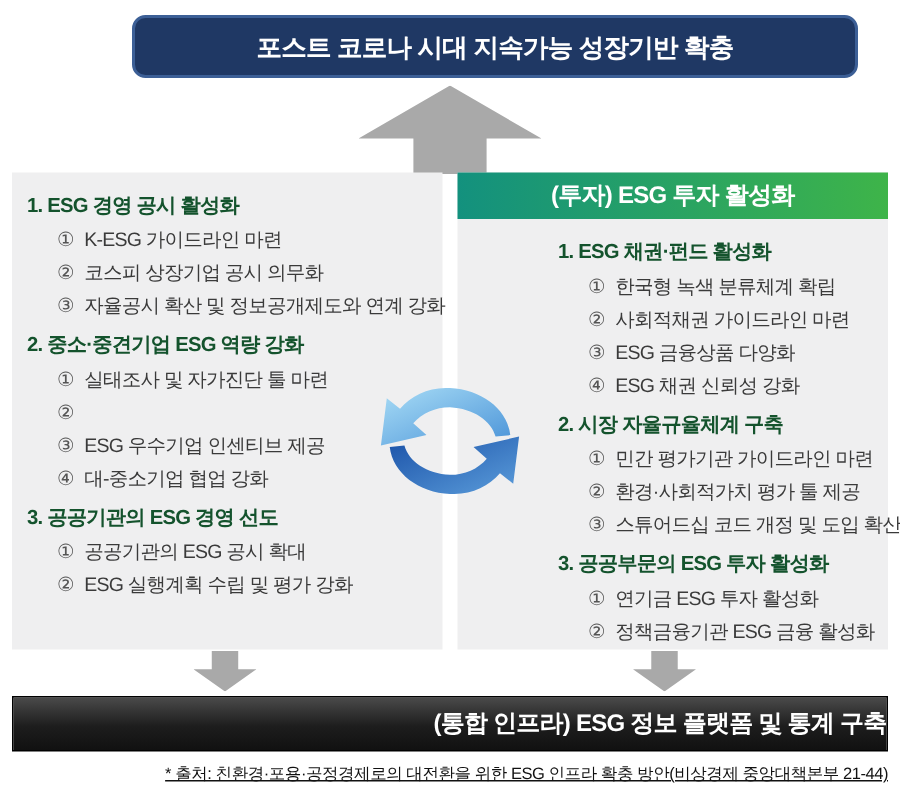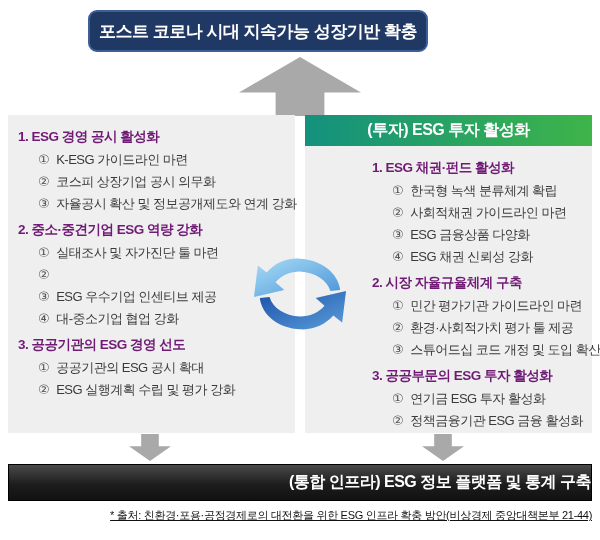--- a/index.html
+++ b/index.html
@@ -1,20 +1,20 @@
 <!DOCTYPE html>
 <html style="--navy: #1f3864; --navy-border: #3c5f96; --company-grad-start: #2a5190; --company-grad-end: #2b9a84; --invest-grad-start: #13917e; --invest-grad-end: #3eb449; --arrow-gray: #a9a9a9; --banner-black: #1d1d1d; --cycle-light-blue: #8ecdf0; --cycle-dark-blue: #1b52a8;"><head>
 <meta charset="utf-8">
 <style>
   html,body{margin:0;padding:0;background:#fff;}
   body{font-family:"Liberation Sans","DejaVu Sans",sans-serif;}
   .stage{position:relative;width:600px;height:540px;background:#fff;overflow:hidden;}
 
   .top-banner{
-    position:absolute;left:88px;top:10px;width:340px;height:42px;
+    position:absolute;left:88px;top:10px;width:484px;height:42px;
     background:var(--navy,#1f3864);
     border:2px solid var(--navy-border,#3c5f96);
     border-radius:9px;box-sizing:border-box;
     display:flex;align-items:center;justify-content:center;
     color:#fff;font-weight:bold;font-size:17px;letter-spacing:-0.5px;
   }
 
   .up-arrow{
     position:absolute;left:239px;top:57px;width:122px;height:59px;
     background:var(--arrow-gray,#a9a9a9);
@@ -28,21 +28,21 @@
   .panel.investment{left:305px;}
   .panel-header{
     height:31px;display:flex;align-items:center;justify-content:center;
     color:#fff;font-weight:bold;font-size:16px;letter-spacing:-0.5px;
   }
   .panel.company .panel-header{background:linear-gradient(90deg,var(--company-grad-start,#2a5190),var(--company-grad-end,#2b9a84));}
   .panel.investment .panel-header{background:linear-gradient(90deg,var(--invest-grad-start,#13917e),var(--invest-grad-end,#3eb449));}
 
   .panel-body{padding:4px 6px 0 10px;}
   .panel.investment .panel-body{padding-left:55px;margin-left:12px;}
-  .sec-title{font-weight:bold;font-size:13.5px;color:#701a75;margin:9px 0 1px;letter-spacing:-0.5px;}
+  .sec-title{font-weight:bold;font-size:13.5px;color:#14532d;margin:9px 0 1px;letter-spacing:-0.5px;}
   .item{display:flex;gap:7px;font-size:13px;color:#3a3a3a;margin:6px 0 0 20px;line-height:16px;letter-spacing:-0.5px;white-space:nowrap;}
   .item .bullet{color:#555;flex:0 0 auto;}
 
   .cycle-icon{position:absolute;left:247px;top:245px;width:106px;height:98px;}
 
   .down-arrow{
     position:absolute;top:434px;width:42px;height:27px;
     background:var(--arrow-gray,#a9a9a9);
     clip-path:polygon(29% 0,71% 0,71% 45%,100% 45%,50% 100%,0 45%,29% 45%);
   }

